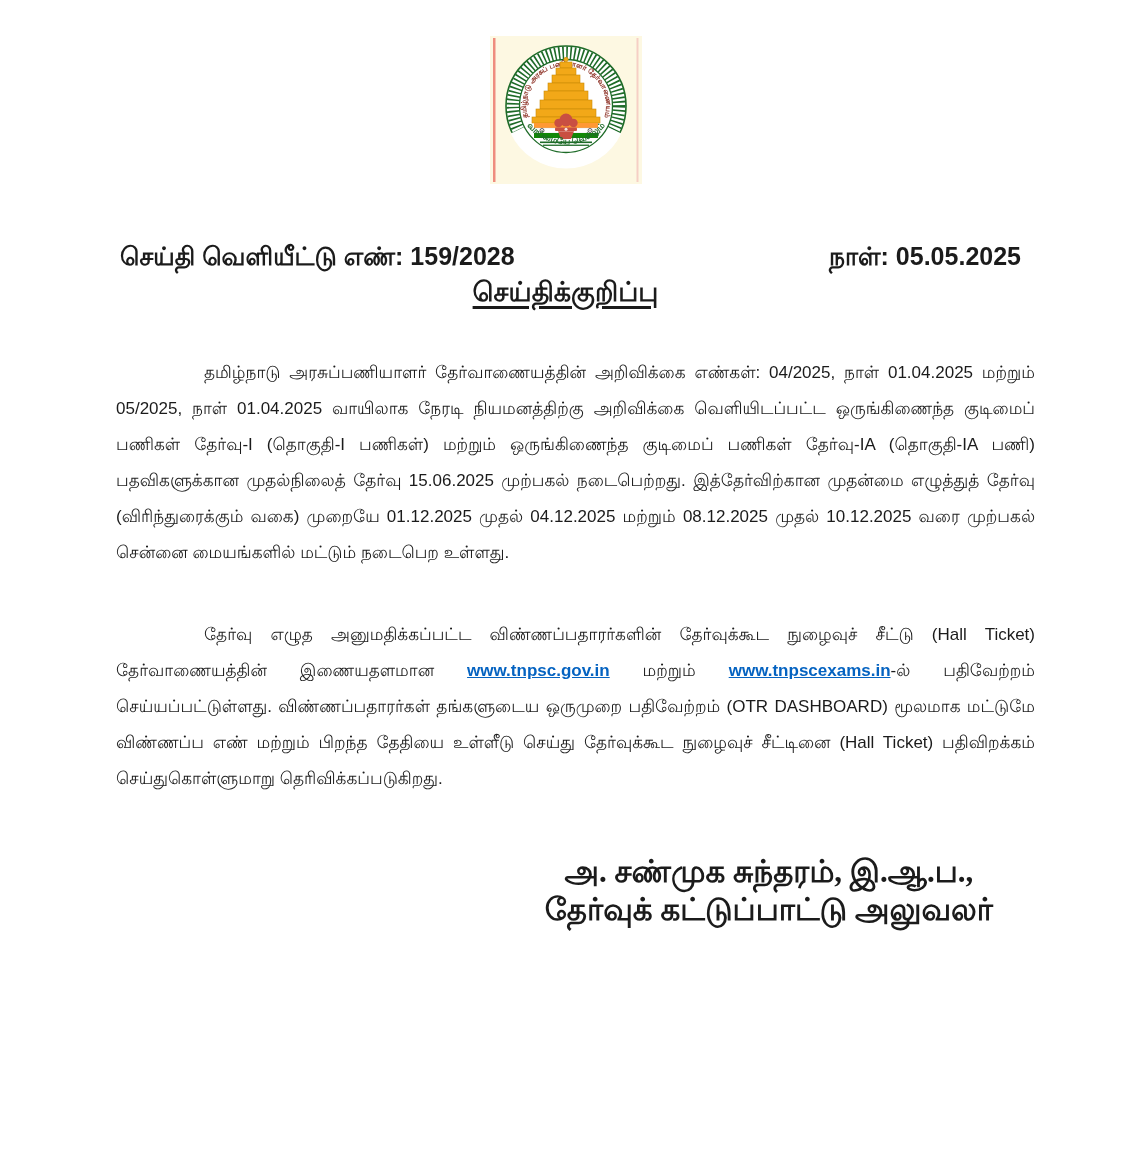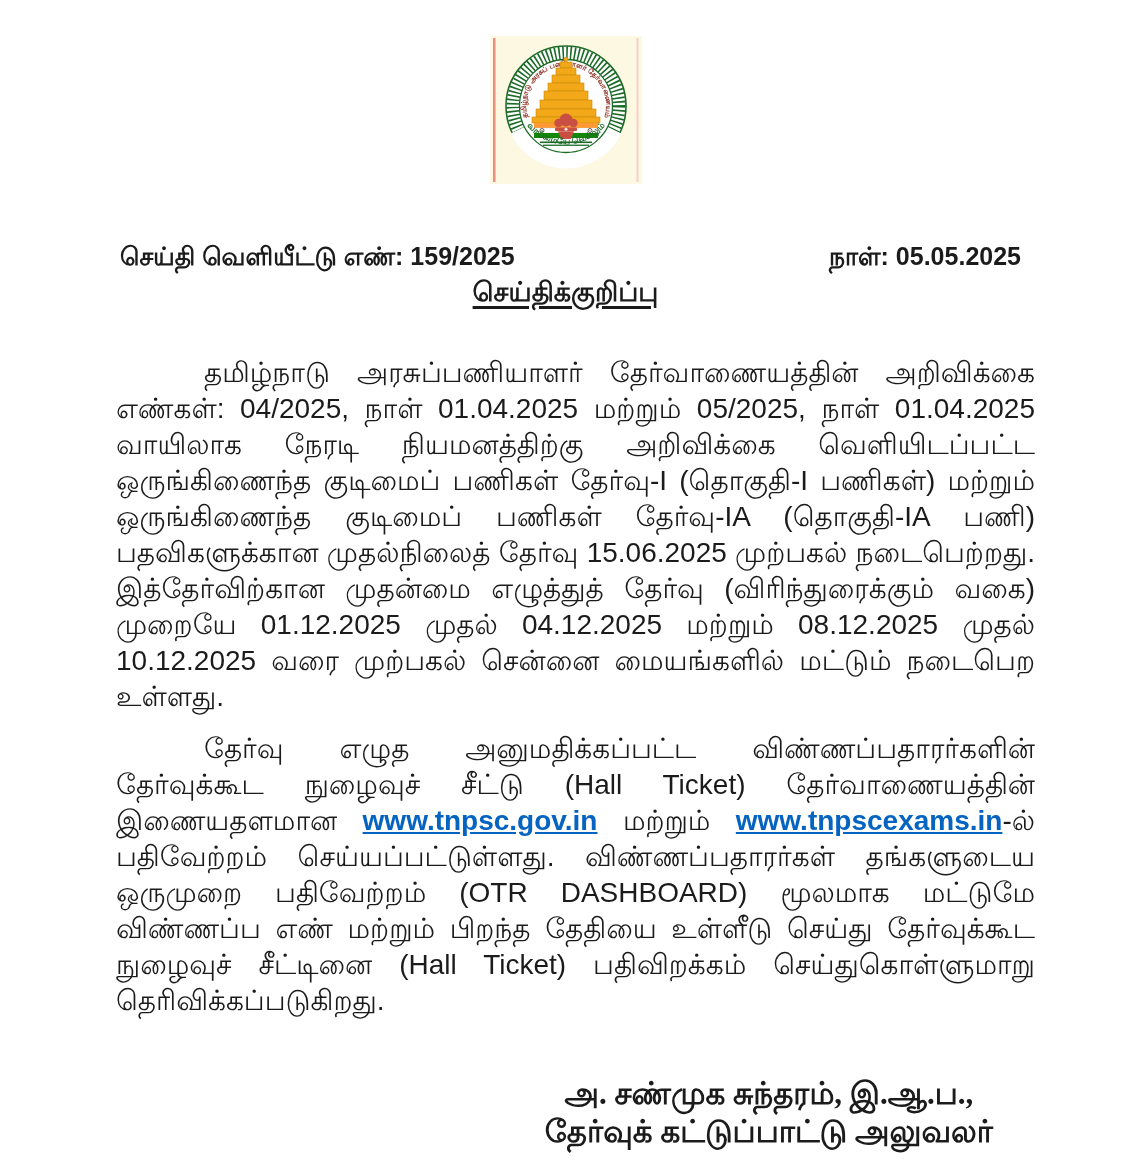--- a/index.html
+++ b/index.html
@@ -47,26 +47,26 @@
     font-weight: bold;
     font-size: 27px;
   }
   .doc-heading .u {
     text-decoration: underline;
     text-decoration-thickness: 2.5px;
     text-underline-offset: 5px;
   }
   .para {
     margin: 44px 96px 0 116px;
-    font-size: 28px;
+    font-size: 17px;
     line-height: 36px;
     text-align: justify;
     text-indent: 88px;
   }
-  .para.second { margin-top: 16px; }
+  .para.second { margin-top: 46px; }
   .link {
     color: #0563C1;
     font-weight: bold;
     text-decoration: underline;
     cursor: pointer;
   }
   .signature {
     margin: 56px 138px 0 auto;
     width: fit-content;
     text-align: center;
@@ -137,21 +137,21 @@
       <rect x="53" y="108.6" width="46" height="1.3" fill="#1E6B28"></rect>
 
       <text font-size="8.6" font-weight="bold" fill="#1E6B28" font-family="Liberation Sans, sans-serif">
         <textPath href="#arcBottom" startOffset="50%" text-anchor="middle">வாய்மையே வெல்லும்</textPath>
       </text>
     </svg>
   </div>
 
 
   <div class="info-row">
-    <span>செய்தி வெளியீட்டு எண்: 159/2025</span>
+    <span>செய்தி வெளியீட்டு எண்: 159/2028</span>
     <span>நாள்: 05.05.2025</span>
   </div>
 
   <div class="doc-heading">
     <span class="u">செய்திக்குறிப்பு</span>
   </div>
 
   <p class="para">
     <span>தமிழ்நாடு அரசுப்பணியாளர் தேர்வாணையத்தின் அறிவிக்கை எண்கள்: 04/2025, நாள் 01.04.2025 மற்றும் 05/2025, நாள் 01.04.2025 வாயிலாக நேரடி நியமனத்திற்கு அறிவிக்கை வெளியிடப்பட்ட ஒருங்கிணைந்த குடிமைப் பணிகள் தேர்வு-I (தொகுதி-I பணிகள்) மற்றும் ஒருங்கிணைந்த குடிமைப் பணிகள் தேர்வு-IA (தொகுதி-IA பணி) பதவிகளுக்கான முதல்நிலைத் தேர்வு 15.06.2025 முற்பகல் நடைபெற்றது. இத்தேர்விற்கான முதன்மை எழுத்துத் தேர்வு (விரிந்துரைக்கும் வகை) முறையே 01.12.2025 முதல் 04.12.2025 மற்றும் 08.12.2025 முதல் 10.12.2025 வரை முற்பகல் சென்னை மையங்களில் மட்டும் நடைபெற உள்ளது.</span>
   </p>

